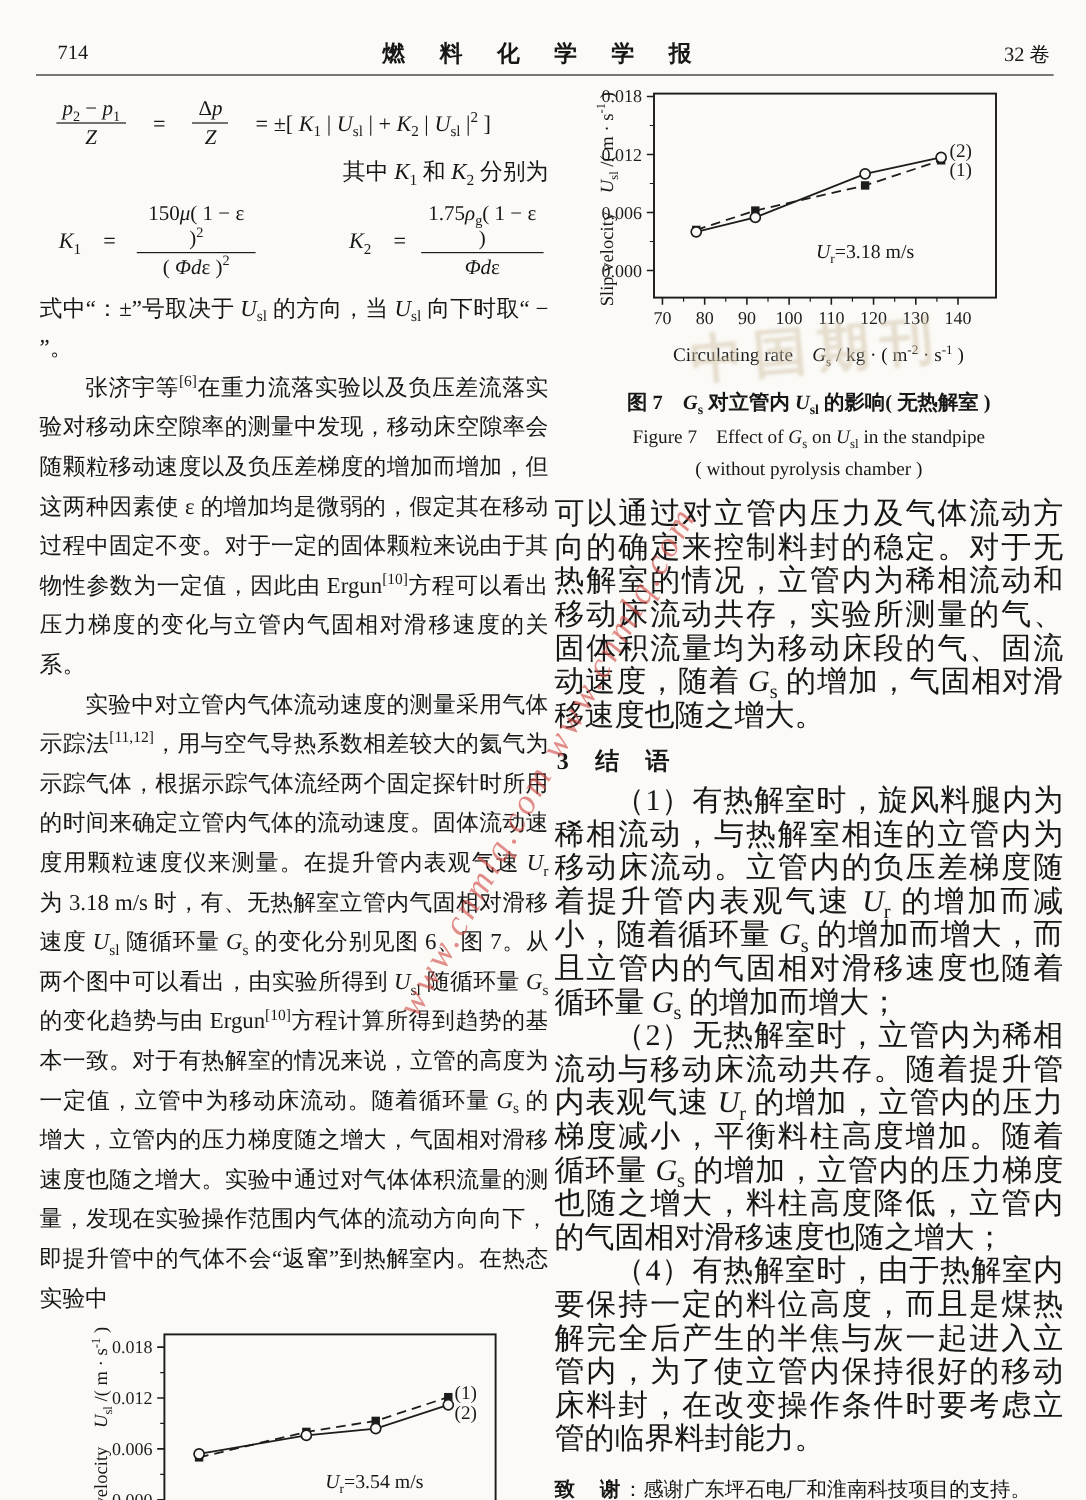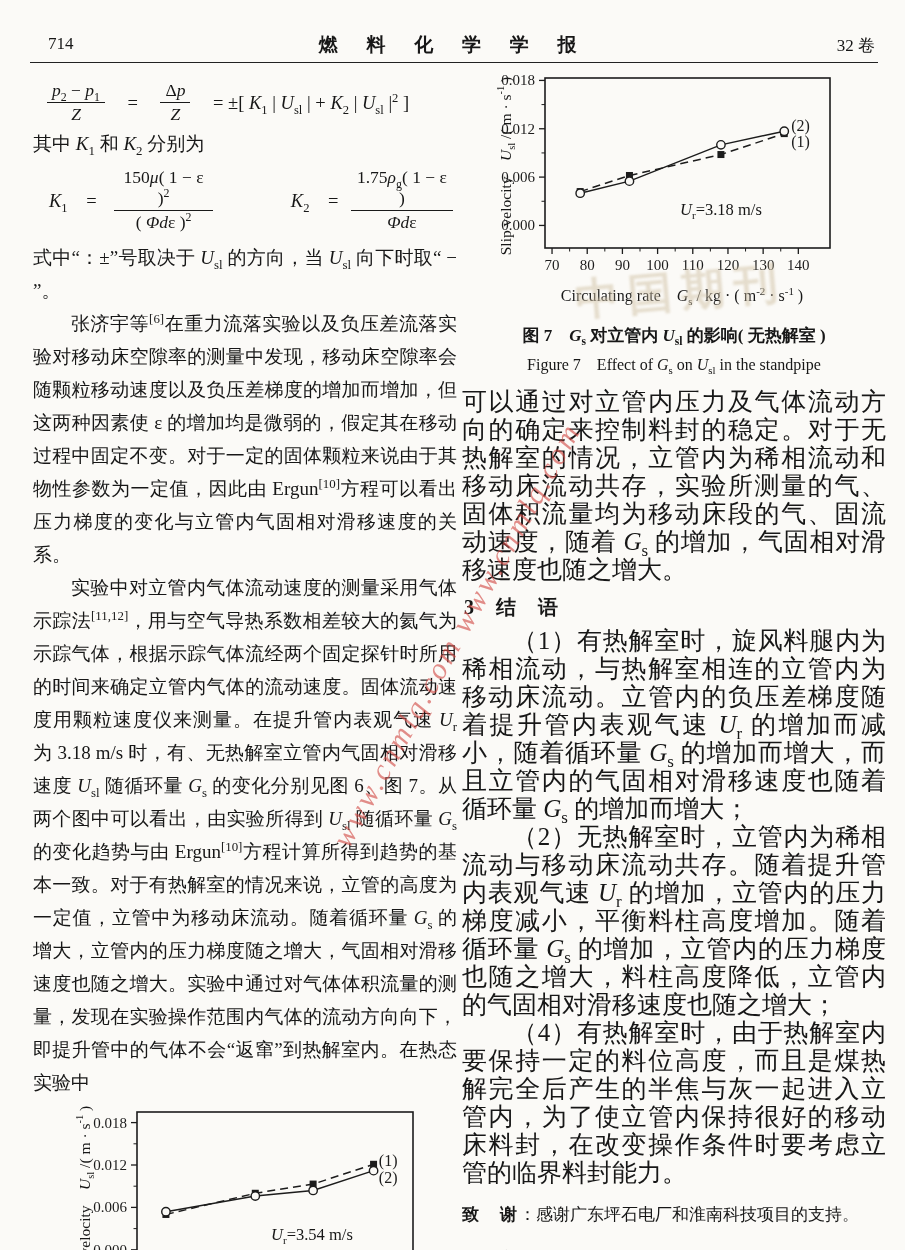--- a/index.html
+++ b/index.html
@@ -23,21 +23,21 @@
   .col-right{left:462px;}
   .body-p{font-size:19px;line-height:33px;text-align:justify;margin:0;}
   .col-right .body-p{font-size:25px;line-height:28px;}
   .indent{text-indent:2em;}
   
   .eq{display:flex;align-items:center;flex-wrap:nowrap;font-size:18.5px;margin:10px 0 4px 10px;}
   .eq2{margin:8px 0 8px 16px;}
   .frac{display:inline-flex;flex-direction:column;align-items:center;margin:0 4px;font-size:17.5px;}
   .frac .num{padding:0 5px 1px;border-bottom:1.3px solid #1a1a1a;text-align:center;line-height:21px;}
   .frac .den{padding-top:1px;text-align:center;line-height:21px;}
-  .eqline{font-size:19px;line-height:30px;margin:2px 0;}
+  .eqline{font-size:19px;line-height:30px;margin:2px 0;text-align:right;}
   
   .fig-canvas{position:relative;}
   .fig6-canvas{height:206px;margin-top:8px;}
   .fig7-canvas{height:214px;}
   .fig-canvas svg{position:absolute;top:0;}
   .ylab{position:absolute;white-space:nowrap;font-size:15.5px;
     transform:translate(-50%,-50%) rotate(-90deg);}
   .ann{position:absolute;font-size:16.5px;white-space:nowrap;}
   .fig-xlabel{font-size:16px;margin-top:2px;white-space:nowrap;}
   .cap{text-align:center;margin:0;}
@@ -203,20 +203,21 @@
           <circle cx="167.44444444444446" cy="111.12796208530807" r="4.2" fill="#fbfaf7" stroke="#1c1c1c" stroke-width="1.4"></circle>
           <circle cx="258.9259259259259" cy="74.87203791469194" r="4.2" fill="#fbfaf7" stroke="#1c1c1c" stroke-width="1.4"></circle>
           <circle cx="322.25925925925924" cy="61.17535545023697" r="4.2" fill="#fbfaf7" stroke="#1c1c1c" stroke-width="1.4"></circle>
           <text x="329.2962962962963" y="60.535545023696685" font-size="16" font-family="Liberation Serif, DejaVu Serif, serif" fill="#1c1c1c">(2)</text>
         </svg>
       <div class="ann" style="left:218px;top:130px;"><i>U</i><sub>r</sub>=3.18 m/s</div>
     </div>
     <div class="fig-xlabel" style="margin-left:40px;text-align:center;width:360px;">Circulating rate　<i>G</i><sub>s</sub> / kg · ( m<sup>-2</sup> · s<sup>-1</sup> )</div>
     <p class="cap cap-cn">图 7　<i>G</i><sub>s</sub> 对立管内 <i>U</i><sub>sl</sub> 的影响( 无热解室 )</p>
     <p class="cap cap-en">Figure 7　Effect of <i>G</i><sub>s</sub> on <i>U</i><sub>sl</sub> in the standpipe</p>
+    <p class="cap cap-en">( without pyrolysis chamber )</p>
   </div>
 
   <p class="body-p" style="margin-top:10px;">可以通过对立管内压力及气体流动方向的确定来控制料封的稳定。对于无热解室的情况，立管内为稀相流动和移动床流动共存，实验所测量的气、固体积流量均为移动床段的气、固流动速度，随着 <i>G</i><sub>s</sub> 的增加，气固相对滑移速度也随之增大。</p>
 
   <h3 class="sec-h">3　结　语</h3>
   <p class="body-p indent">（1）有热解室时，旋风料腿内为稀相流动，与热解室相连的立管内为移动床流动。立管内的负压差梯度随着提升管内表观气速 <i>U</i><sub>r</sub> 的增加而减小，随着循环量 <i>G</i><sub>s</sub> 的增加而增大，而且立管内的气固相对滑移速度也随着循环量 <i>G</i><sub>s</sub> 的增加而增大；</p>
   <p class="body-p indent">（2）无热解室时，立管内为稀相流动与移动床流动共存。随着提升管内表观气速 <i>U</i><sub>r</sub> 的增加，立管内的压力梯度减小，平衡料柱高度增加。随着循环量 <i>G</i><sub>s</sub> 的增加，立管内的压力梯度也随之增大，料柱高度降低，立管内的气固相对滑移速度也随之增大；</p>
   <p class="body-p indent">（4）有热解室时，由于热解室内要保持一定的料位高度，而且是煤热解完全后产生的半焦与灰一起进入立管内，为了使立管内保持很好的移动床料封，在改变操作条件时要考虑立管的临界料封能力。</p>
 
   <p class="ack"><b>致　谢</b><span>：感谢广东坪石电厂和淮南科技项目的支持。</span></p>

